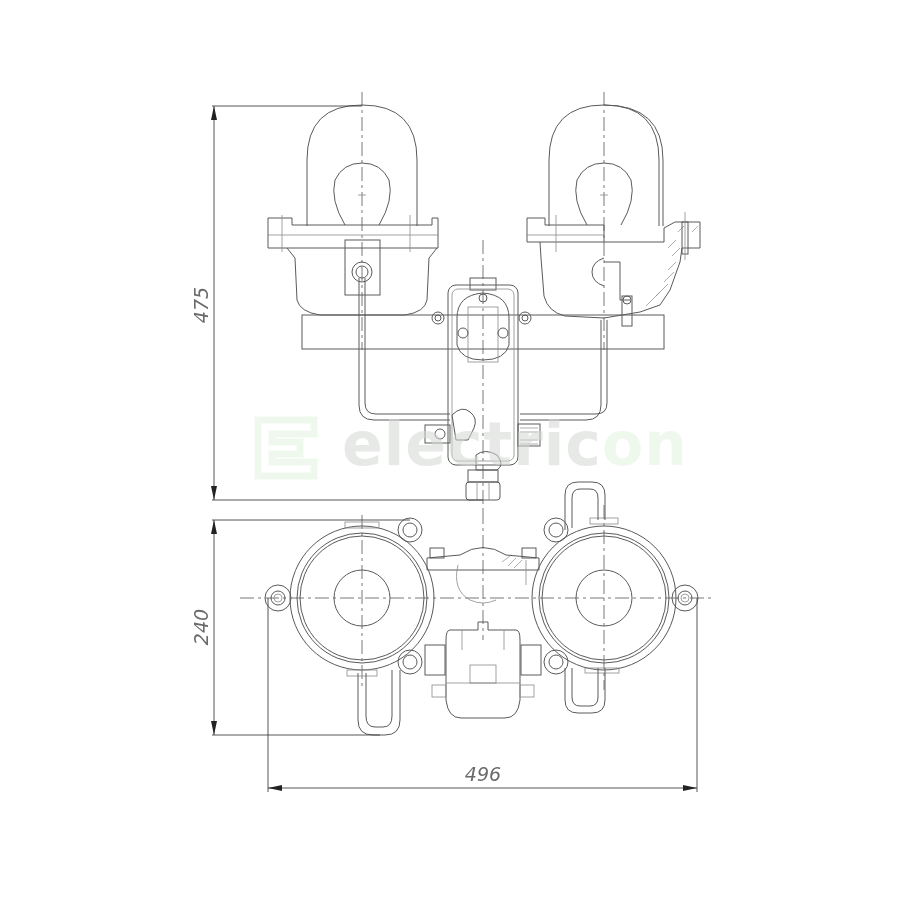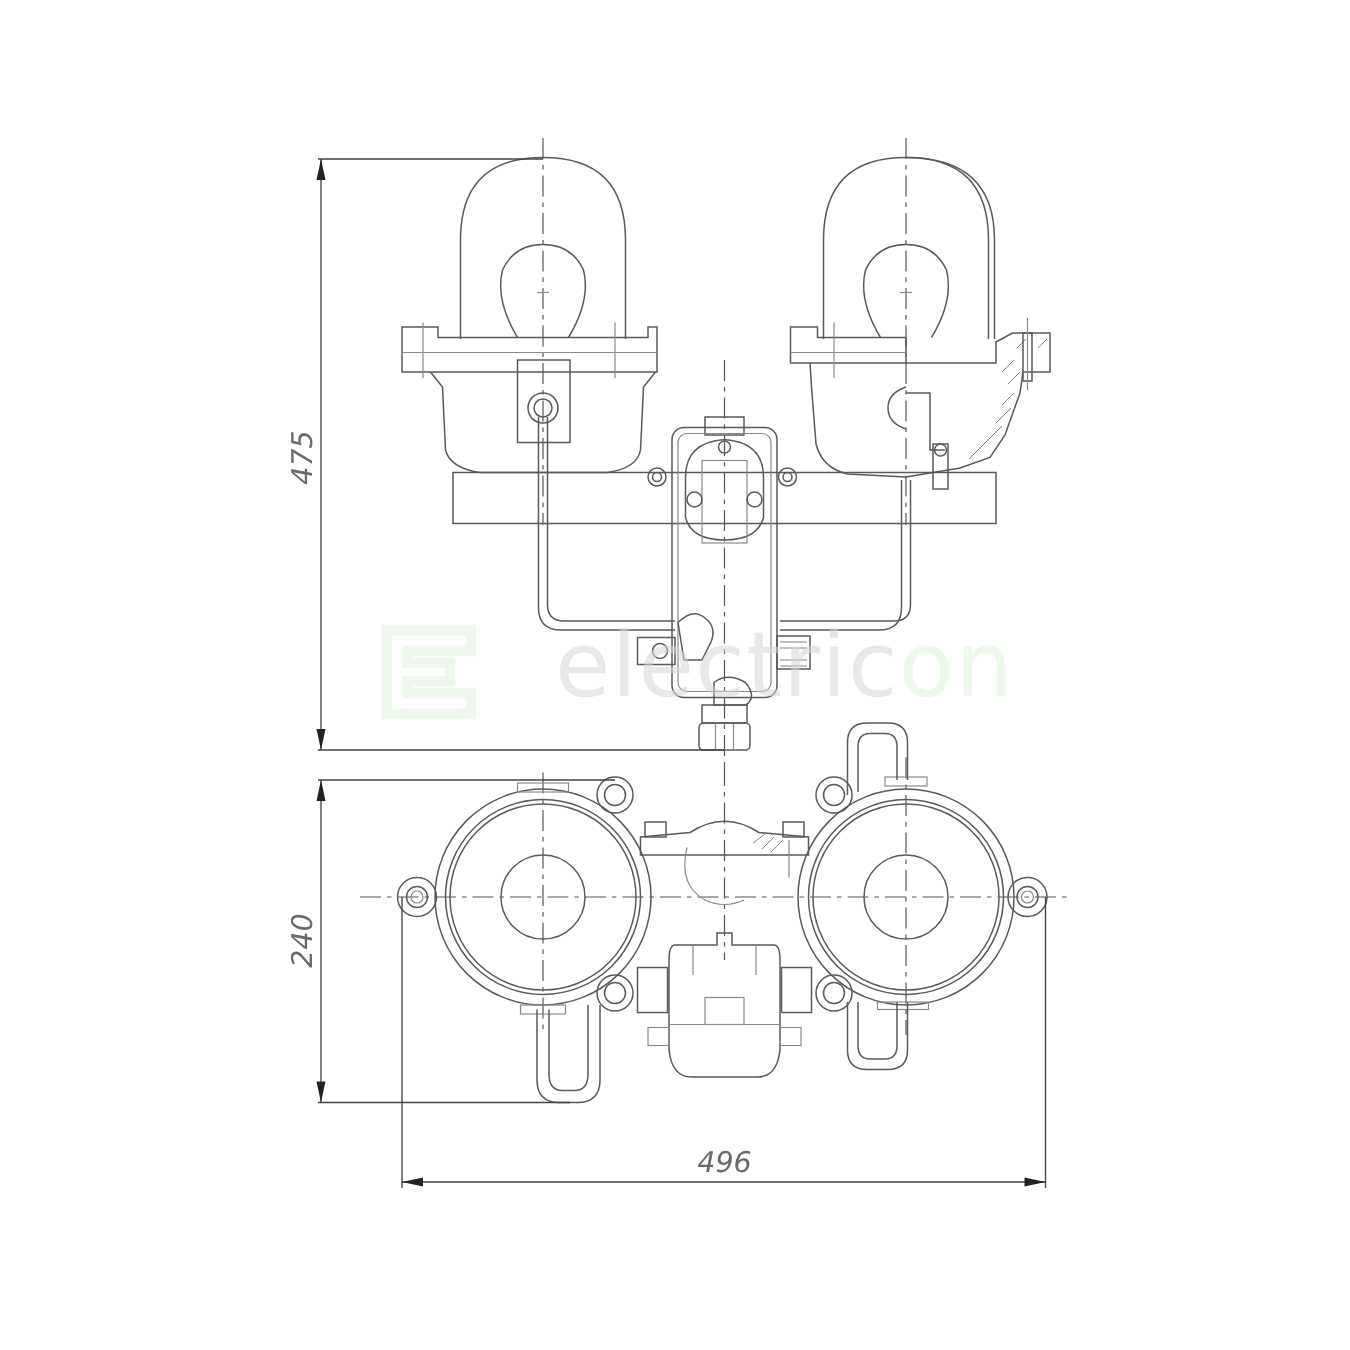--- a/index.html
+++ b/index.html
@@ -7,21 +7,21 @@
   #canvas{position:absolute;left:0;top:0;width:900px;height:900px;}
   .ln{fill:none;stroke:#5a5a5a;stroke-width:1;}
   .lt{fill:none;stroke:#8a8a8a;stroke-width:0.8;}
   .ctr{fill:none;stroke:#555;stroke-width:0.8;stroke-dasharray:14 4 3 4;}
   .dim{fill:none;stroke:#444;stroke-width:0.9;}
   .arrow{fill:#222;}
   .hatch{fill:none;stroke:#777;stroke-width:0.6;}
   .dimtxt{font-family:"DejaVu Sans",sans-serif;font-size:19px;fill:#6a6a6a;font-style:italic;font-weight:200;}
   .wm{position:absolute;left:254px;top:416px;width:400px;height:64px;opacity:0.55;pointer-events:none;}
   .wm-logo{position:absolute;left:0;top:0;width:64px;height:64px;}
-  .wm-text{position:absolute;left:88px;top:-4px;font-family:"DejaVu Sans",sans-serif;font-weight:normal;font-size:60px;letter-spacing:1px;color:#d3d8d3;line-height:64px;margin-left:28px;}
+  .wm-text{position:absolute;left:88px;top:-4px;font-family:"DejaVu Sans",sans-serif;font-weight:bold;font-size:60px;letter-spacing:1px;color:#d3d8d3;line-height:64px;}
   .wm-text .g{color:#e2f3df;}
 </style>
 </head>
 <body>
 
 <svg id="canvas" viewBox="0 0 900 900" xmlns="http://www.w3.org/2000/svg">
 
   <g>
 
     <g>

